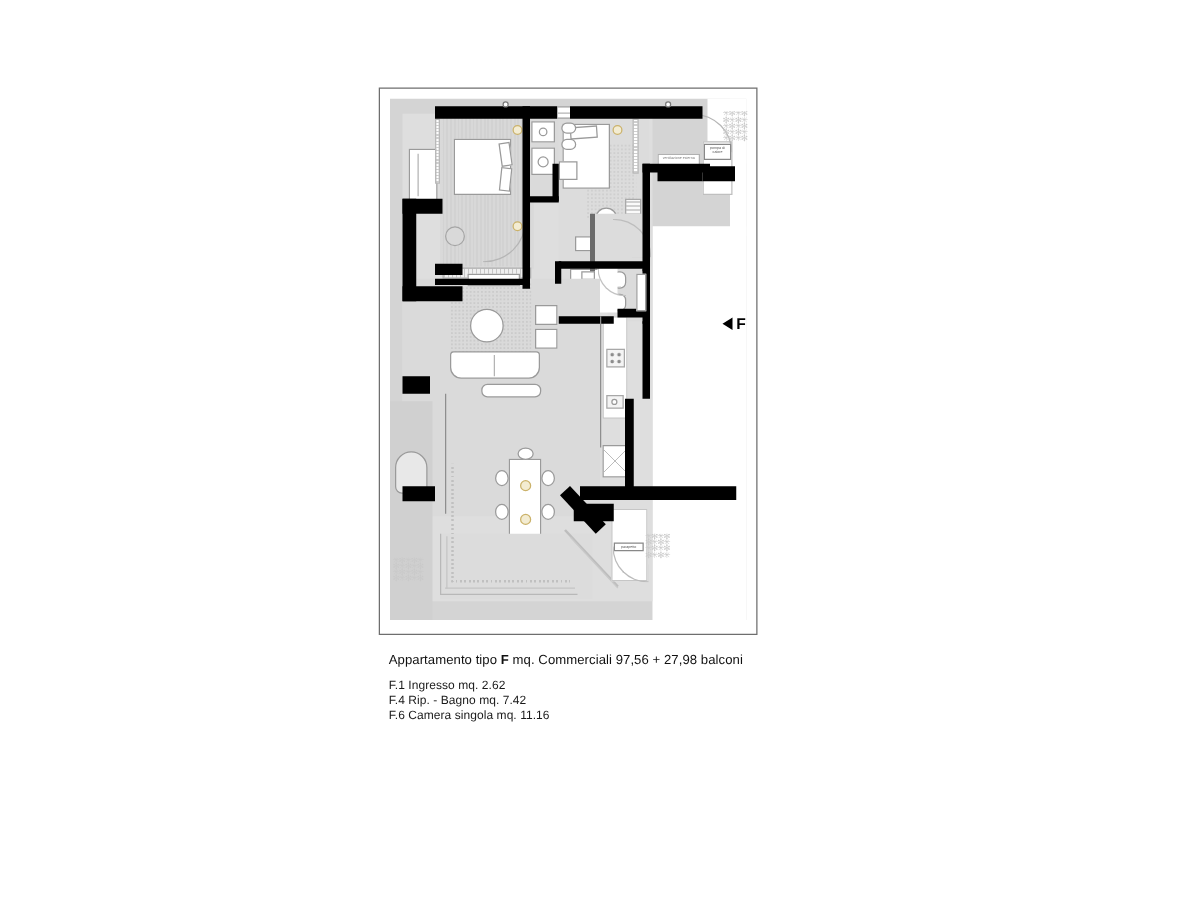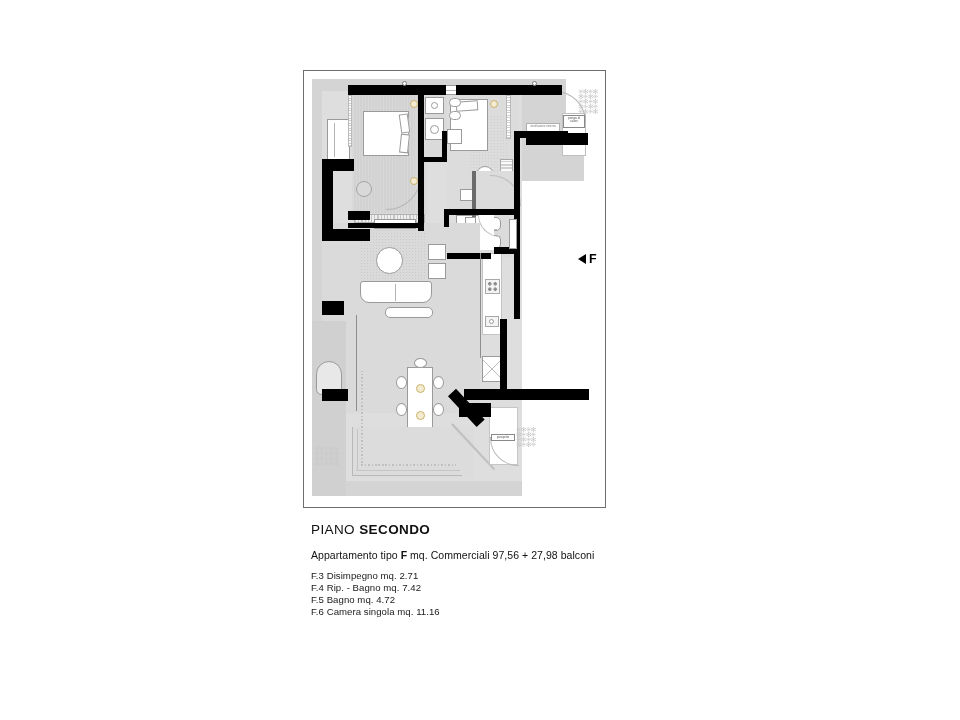--- a/index.html
+++ b/index.html
@@ -259,27 +259,23 @@
     <div class="thinline" style="left:52px;top:244px;width:1px;height:96px;"></div>
     <div class="thinline" style="left:176px;top:182px;width:1px;height:105px;"></div>
   </div>
 
   <div class="entrance">
     <span class="tri"></span>
     <span class="lbl">F</span>
   </div>
 
   <div class="legend">
-    <div class="legend-title">
-      <span>PIANO </span><span class="b">SECONDO</span>
-    </div>
     <div class="legend-sub">
       <span>Appartamento tipo </span><span class="b">F</span><span> mq. Commerciali  97,56 + 27,98 balconi</span>
     </div>
     <ul class="legend-list">
-      <li>F.3 Disimpegno mq. 2.71</li>
+      <li>F.1 Ingresso mq. 2.62</li>
       <li>F.4 Rip. - Bagno mq. 7.42</li>
-      <li>F.5 Bagno mq. 4.72</li>
       <li>F.6 Camera singola mq. 11.16</li>
     </ul>
   </div>
 
 </div>
 
 </body></html>

